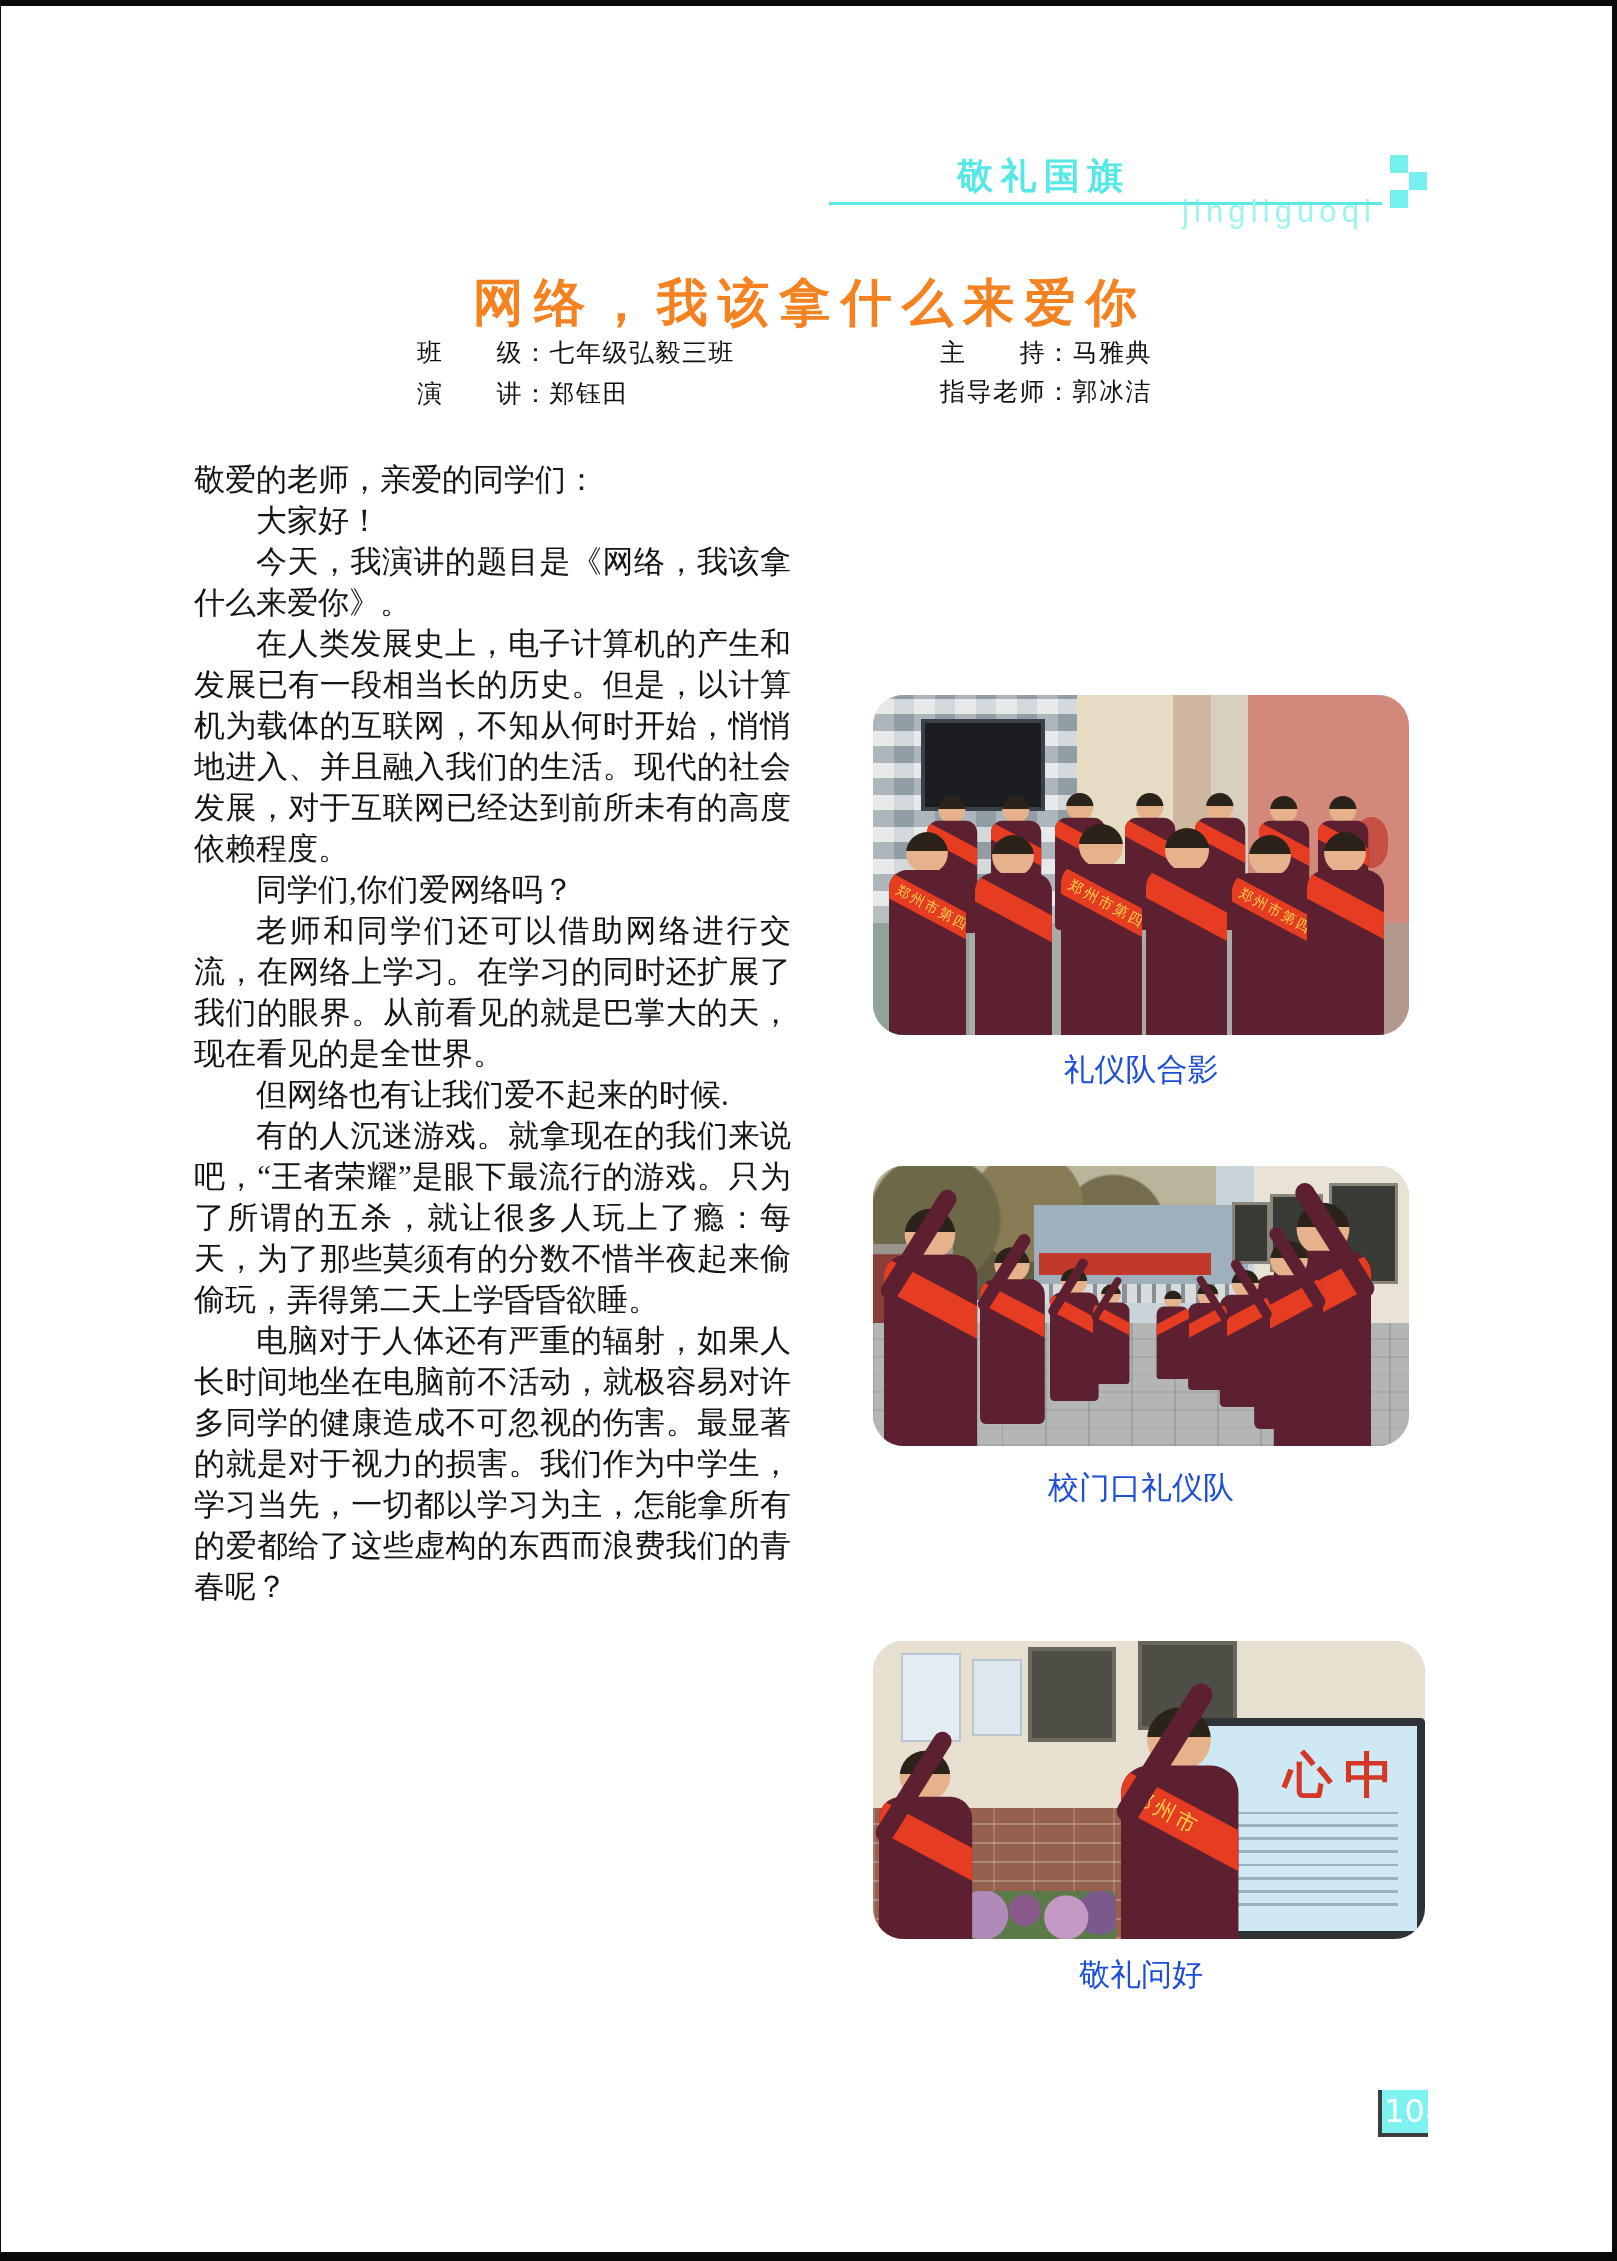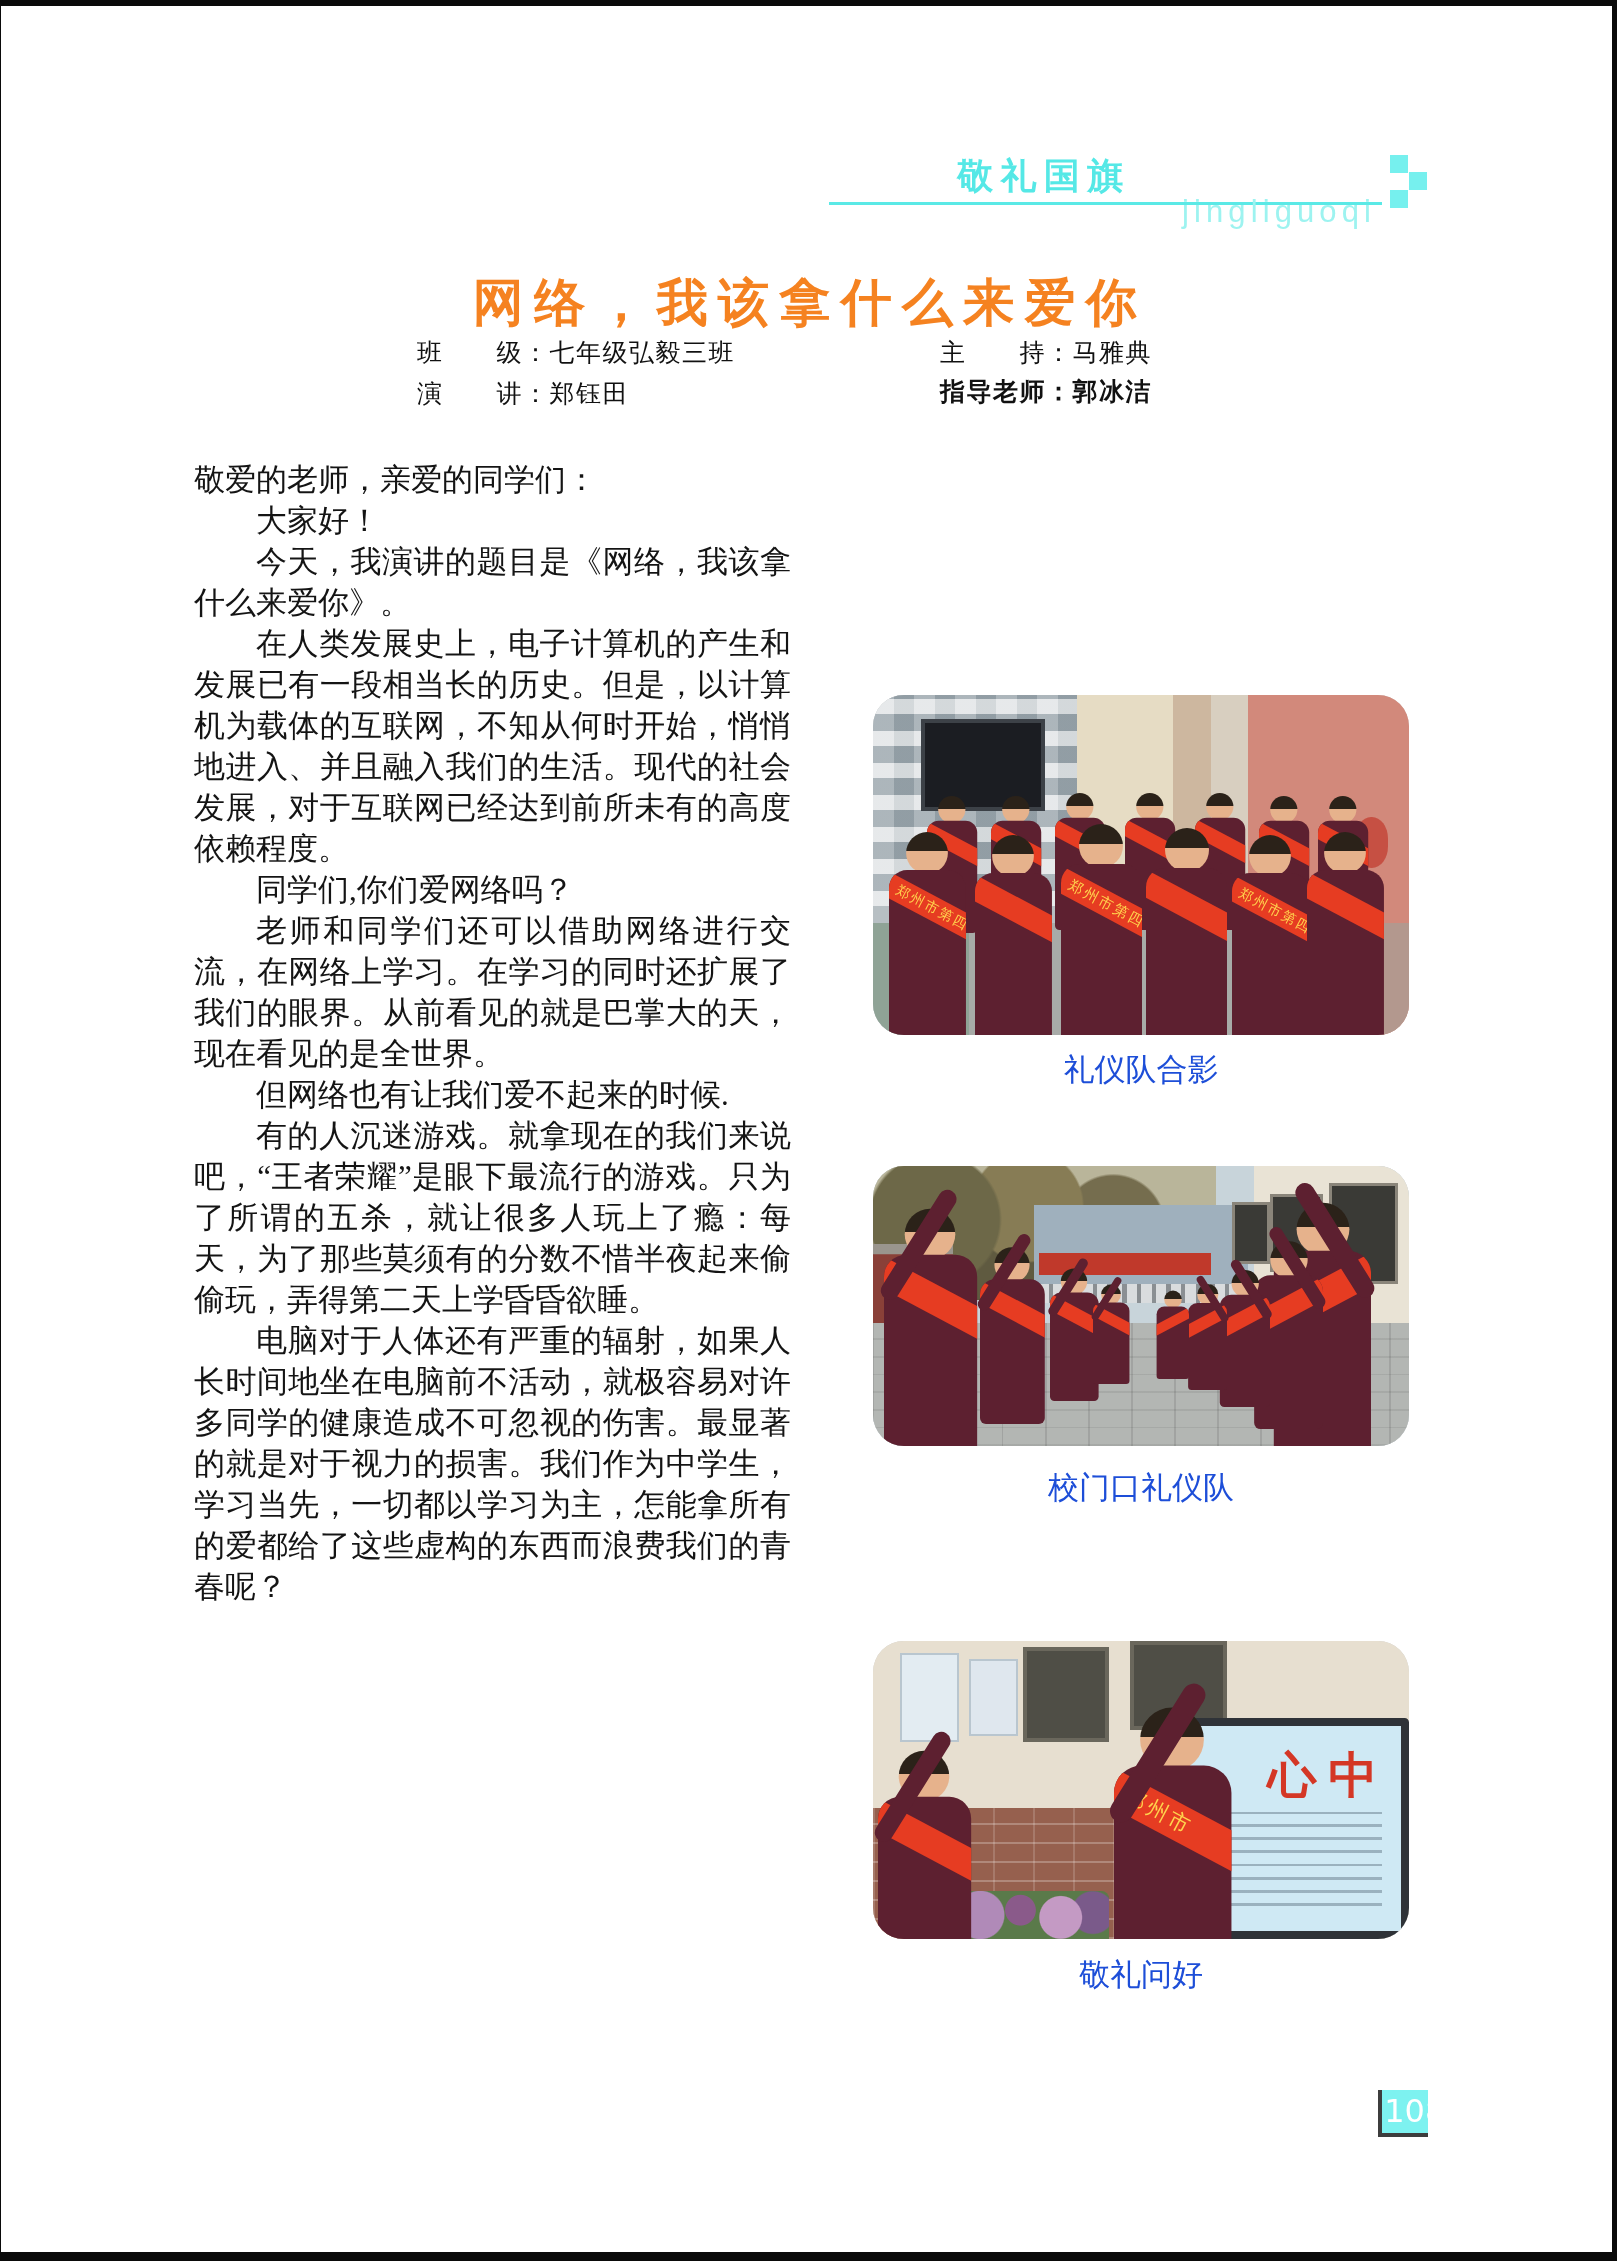--- a/index.html
+++ b/index.html
@@ -25,34 +25,34 @@
   .sq1{left:1389px;top:149px;}
   .sq2{left:1408px;top:166px;}
   .sq3{left:1389px;top:184px;}
   
   .title{position:absolute;left:0;top:263px;width:1618px;margin:0;text-align:center;
          font-size:51px;font-weight:bold;color:#f58220;letter-spacing:10.3px;}
   .meta{position:absolute;font-size:25px;color:#111;letter-spacing:1.5px;}
   .meta-class{left:416px;top:330px;}
   .meta-host{left:939px;top:330px;}
   .meta-speaker{left:416px;top:371px;}
-  .meta-advisor{left:939px;top:369px;font-weight:bold;}
+  .meta-advisor{left:939px;top:369px;}
   
   .col{position:absolute;top:453px;font-size:31px;line-height:41px;color:#141414;
        text-align:justify;}
   .col p{margin:0;text-indent:2em;}
   .col-left{left:193px;width:597px;}
   .col-left p:first-child{text-indent:0;}
   .col-right{left:833px;width:625px;}
   
   .photo{position:absolute;left:872px;width:536px;border-radius:31px;overflow:hidden;
          margin:0;background:#cfcfcf;}
   .photo1{top:689px;height:340px;}
   .photo2{top:1160px;height:280px;}
-  .photo3{top:1635px;height:298px;}
+  .photo3{top:1635px;height:298px;padding-left:16px;}
   .caption{position:absolute;left:872px;width:536px;text-align:center;font-size:31px;
            color:#1d4ed8;font-family:"Liberation Sans","DejaVu Sans",sans-serif;}
   .cap1{top:1043px;} .cap2{top:1461px;} .cap3{top:1948px;}
   .layer{position:absolute;}
   
   .p1-bg{inset:0;background:linear-gradient(90deg,#b7bfc3 0 38%,#e6dcc4 38% 56%,
           #cdb79f 56% 63%,#d8cfc0 63% 70%,#d2897b 70% 100%);}
   .p1-windows{left:0;top:0;width:38%;height:62%;
     background:repeating-linear-gradient(0deg,rgba(255,255,255,.55) 0 14.7px,rgba(120,135,145,.35) 14.7px 32px),
                repeating-linear-gradient(90deg,rgba(255,255,255,.25) 0 20.6px,rgba(90,105,115,.25) 20.6px 41px);}

